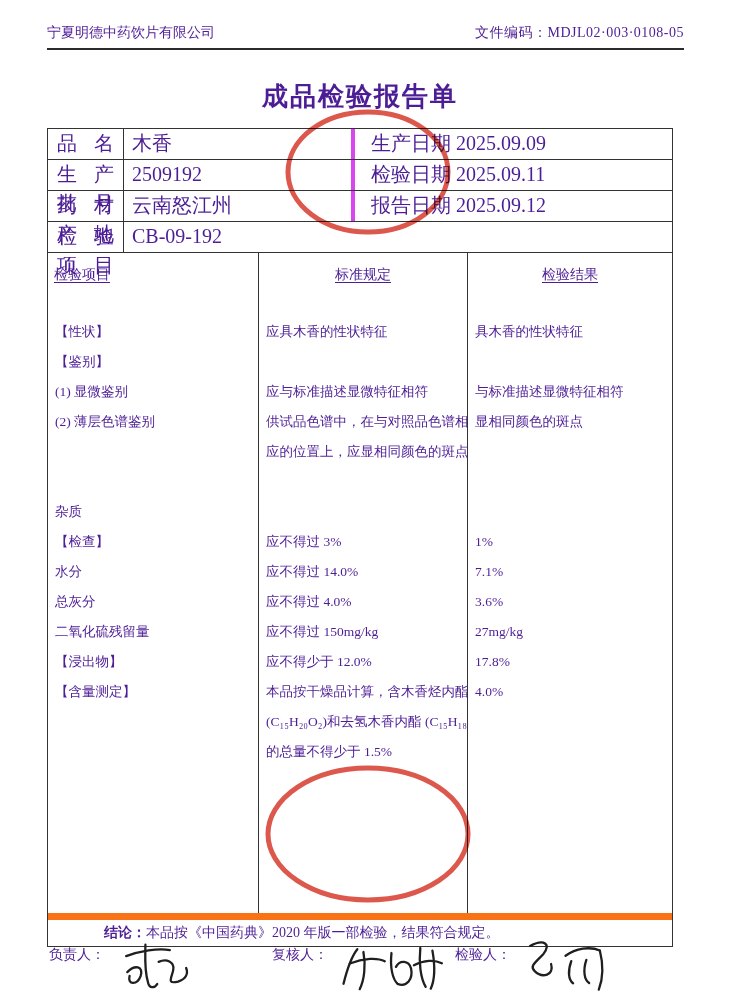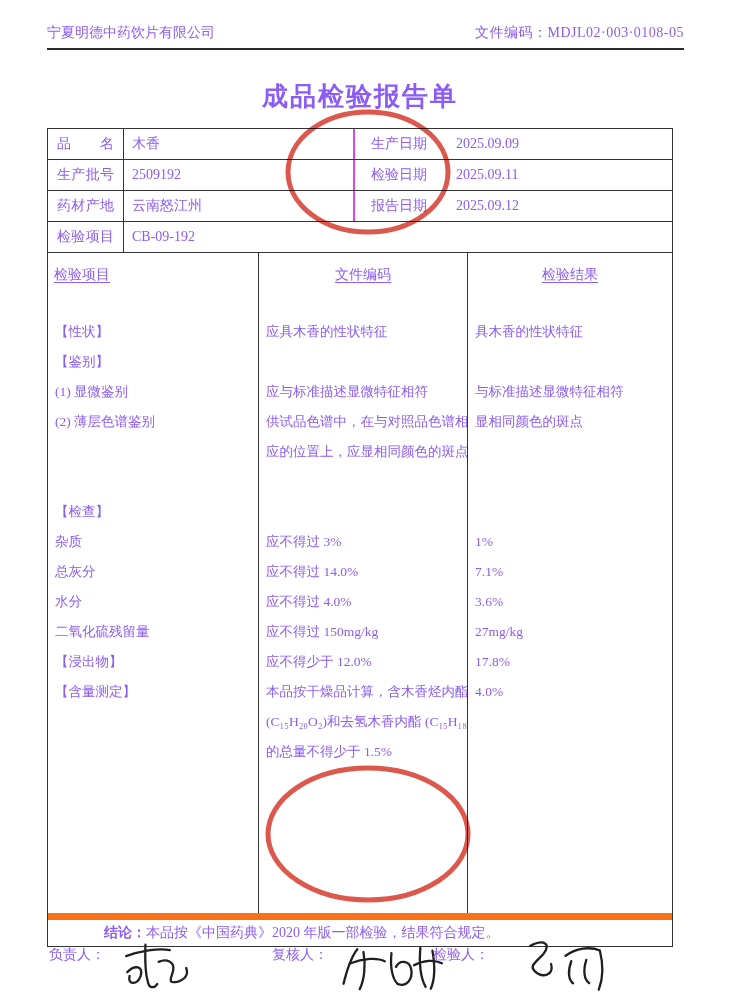--- a/index.html
+++ b/index.html
@@ -1,36 +1,36 @@
 <!DOCTYPE html>
 <html><head>
 <meta charset="utf-8">
 <style>
   html,body { margin:0; padding:0; background:#fff; }
   .page {
     position:relative; width:729px; height:1000px; background:#ffffff;
-    font-family:"Liberation Serif", serif; color:#8b5cf6; overflow:hidden;
+    font-family:"Liberation Serif", serif; color:#4c1d95; overflow:hidden;
   }
   
   .hdr {
     position:absolute; left:47px; top:24px; width:637px;
     display:flex; justify-content:space-between; align-items:flex-end;
     border-bottom:2px solid #2b2b2b; padding-bottom:6px; font-size:14px;
   }
   .hdr .code { letter-spacing:.5px; }
   
   .title {
     position:absolute; left:47px; top:79px; width:626px; text-align:center;
     font-size:26px; font-weight:bold; letter-spacing:2px;
   }
   
   .tbl { position:absolute; left:47px; top:128px; width:626px; border:1px solid #333; box-sizing:border-box; background:transparent; }
-  .irow { display:flex; height:30px; line-height:29px; border-bottom:1px solid #333; font-size:14px; }
+  .irow { display:flex; height:30px; line-height:29px; border-bottom:1px solid #333; font-size:20px; }
   .ilabel { width:76px; border-right:1px solid #333; padding:0 9px; box-sizing:border-box; text-align:justify; text-align-last:justify; }
-  .ival  { width:231px; border-right:2px solid #d946ef; padding-left:8px; box-sizing:border-box; white-space:nowrap; overflow:hidden; }
+  .ival  { width:231px; border-right:4px solid #d946ef; padding-left:8px; box-sizing:border-box; white-space:nowrap; overflow:hidden; }
   .irow.full .ival { width:auto; flex:1; border-right:none; }
   .iright { flex:1; display:flex;margin-left:11px; }
   .irlabel { width:90px; padding-left:5px; box-sizing:border-box; }
   
   .main { display:flex; height:660px; border-bottom:7px solid #f97316; font-size:13.5px;justify-content:flex-end; }
   .mcol { box-sizing:border-box; overflow:hidden; }
   .c1 { width:211px; border-right:1px solid #333; }
   .c2 { width:209px; border-right:1px solid #333; }
   .c3 { flex:1; }
   .mhead { height:64px; padding-top:13px; box-sizing:border-box; font-size:14px; }
@@ -97,32 +97,32 @@
 
     <div class="main">
       <div class="mcol c1">
         <div class="mhead"><span>检验项目</span></div>
         <div class="mline">【性状】</div>
         <div class="mline">【鉴别】</div>
         <div class="mline">(1) 显微鉴别</div>
         <div class="mline">(2) 薄层色谱鉴别</div>
         <div class="mline"></div>
         <div class="mline"></div>
+        <div class="mline">杂质</div>
         <div class="mline">【检查】</div>
-        <div class="mline">杂质</div>
+        <div class="mline">水分</div>
         <div class="mline">总灰分</div>
-        <div class="mline">水分</div>
         <div class="mline">二氧化硫残留量</div>
         <div class="mline">【浸出物】</div>
         <div class="mline">【含量测定】</div>
         <div class="mline"></div>
         <div class="mline"></div>
       </div>
       <div class="mcol c2">
-        <div class="mhead"><span>文件编码</span></div>
+        <div class="mhead"><span>标准规定</span></div>
         <div class="mline">应具木香的性状特征</div>
         <div class="mline"></div>
         <div class="mline">应与标准描述显微特征相符</div>
         <div class="mline">供试品色谱中，在与对照品色谱相</div>
         <div class="mline">应的位置上，应显相同颜色的斑点</div>
         <div class="mline"></div>
         <div class="mline"></div>
         <div class="mline">应不得过 3%</div>
         <div class="mline">应不得过 14.0%</div>
         <div class="mline">应不得过 4.0%</div>
@@ -168,21 +168,21 @@
     <span class="flabel" style="left:225px">复核人：</span>
     <svg class="sig" style="left:288px; top:2px; transform:rotate(-2deg)" width="115" height="56" viewBox="0 0 115 56">
       <path d="M8,42 C12,28 17,15 23,8"></path>
       <path d="M15,22 C29,17 43,17 50,21"></path>
       <path d="M29,11 C31,24 29,39 24,48"></path>
       <path d="M57,13 C55,27 57,39 62,44 C71,48 78,40 76,29 C74,21 65,20 61,27"></path>
       <path d="M86,9 C84,23 85,39 90,48"></path>
       <path d="M79,26 C89,21 100,21 107,25"></path>
       <path d="M98,12 C100,26 100,40 95,50"></path>
     </svg>
-    <span class="flabel" style="left:386px">检验人：</span>
+    <span class="flabel" style="left:408px">检验人：</span>
     <svg class="sig" style="left:470px; top:-2px; transform:rotate(3deg)" width="105" height="60" viewBox="0 0 105 60">
       <path d="M12,12 C26,4 33,9 26,19 C19,28 12,32 18,37 C26,44 38,40 34,29"></path>
       <path d="M48,20 C58,12 72,9 82,13"></path>
       <path d="M54,25 C51,35 52,44 57,47"></path>
       <path d="M69,23 C66,34 68,43 73,46"></path>
       <path d="M82,13 C86,26 87,40 83,52"></path>
     </svg>
   </div>
 
   <svg class="stamp" style="left:284px; top:107px" width="168" height="130" viewBox="0 0 168 130">

